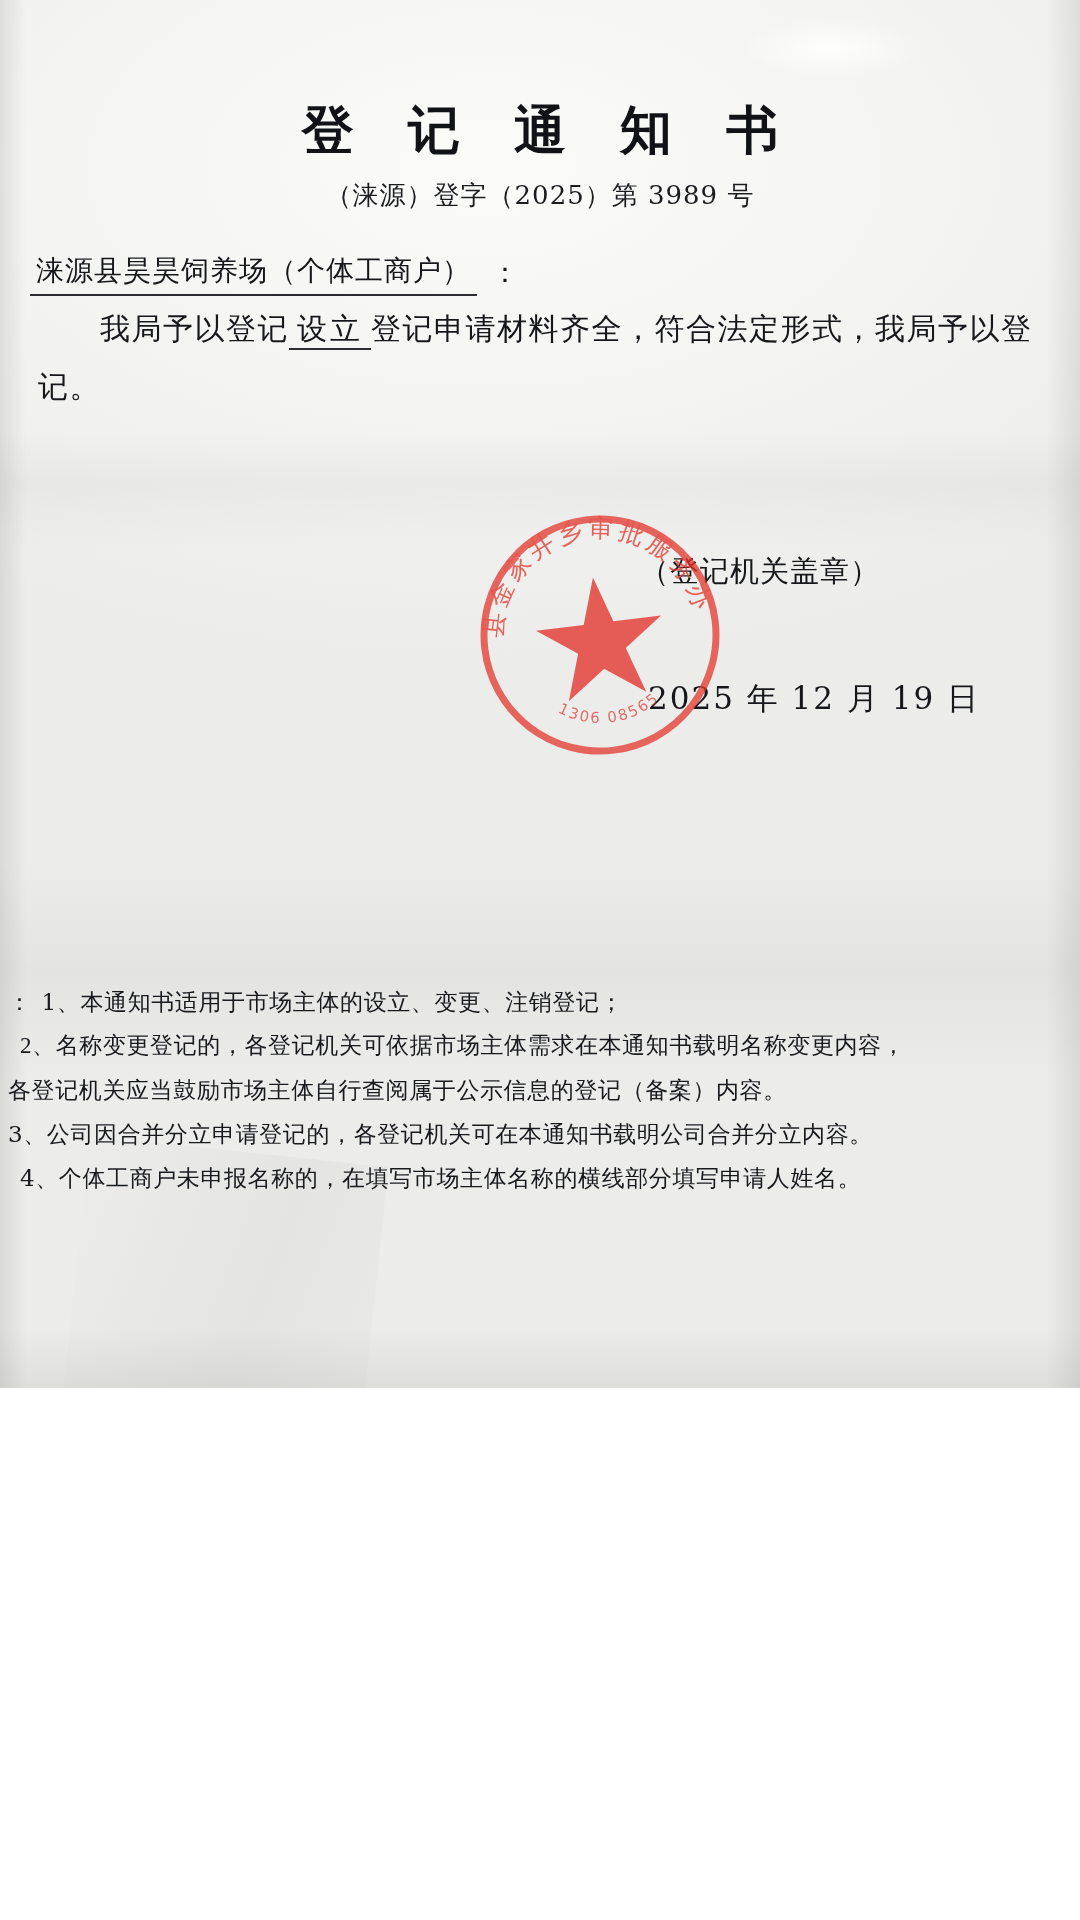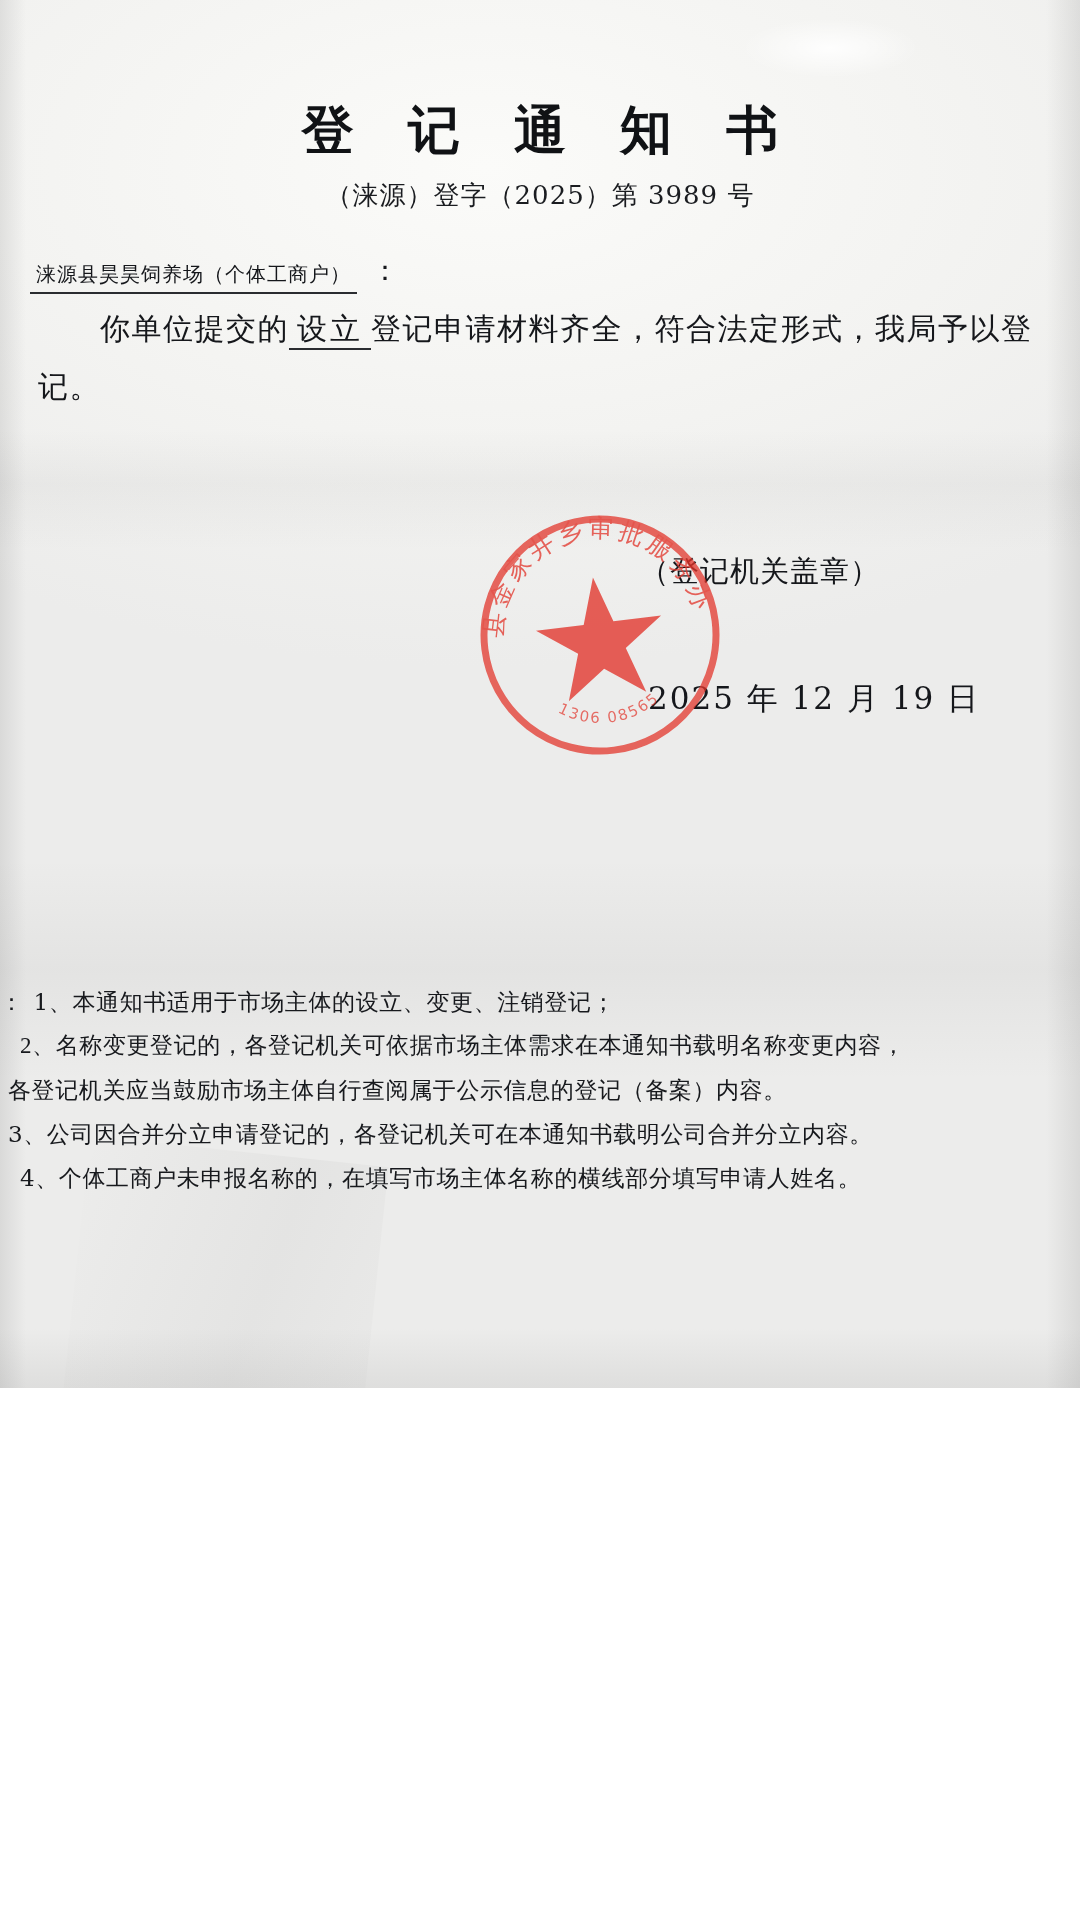--- a/index.html
+++ b/index.html
@@ -91,21 +91,21 @@
 
   .addressee-line {
     position: absolute;
     left: 30px;
     top: 252px;
     width: 640px;
     display: flex;
     align-items: flex-end;
   }
   .addressee {
-    font-size: 20px;
+    font-size: 28px;
     letter-spacing: 1px;
     color: #15171b;
     border-bottom: 2px solid #2a2c30;
     padding: 0 6px 4px 6px;
     white-space: nowrap;
   }
   .addressee-colon {
     font-size: 28px;
     padding: 0 0 4px 14px;
     color: #15171b;
@@ -171,21 +171,21 @@
   }
   .notes .note-row {
     display: block;
     white-space: nowrap;
   }
   .notes .n1 { padding-left: 0px; }
   .notes .n2 { padding-left: 20px; font-family: Liberation Serif, serif; }
   .notes .n2b { padding-left: 8px; }
   .notes .n3 { padding-left: 8px; }
   .notes .n4 { padding-left: 20px; }
-  .notes .lead-colon { padding-left: 0px; }
+  .notes .lead-colon { padding-left: 8px; }
 </style>
 </head>
 <body>
 
 <div class="sheet">
 
   <div class="crease edge-left"></div>
   <div class="crease edge-right"></div>
   <div class="crease edge-bottom"></div>
   <div class="crease spot-top"></div>
@@ -197,21 +197,21 @@
   <div class="doc-title">登 记 通 知 书</div>
 
   <div class="doc-number">（涞源）登字（2025）第 3989 号</div>
 
   <div class="addressee-line">
     <span class="addressee">涞源县昊昊饲养场（个体工商户）</span>
     <span class="addressee-colon">：</span>
   </div>
 
   <div class="body-text">
-    <span>你单位提交的</span><span class="fill-blank">设立</span><span>登记申请材料齐全，符合法定形式，我局予以登记。</span>
+    <span>我局予以登记</span><span class="fill-blank">设立</span><span>登记申请材料齐全，符合法定形式，我局予以登记。</span>
   </div>
 
   <div class="seal-note">（登记机关盖章）</div>
 
   <div class="sign-date">2025 年 12 月 19 日</div>
 
   <div class="seal">
     <svg width="260" height="260" viewBox="0 0 260 260" xmlns="http://www.w3.org/2000/svg">
       <defs>
         <path id="arcTop" d="M 130,130 m -98,0 a 98,98 0 1,1 196,0" fill="none"></path>

